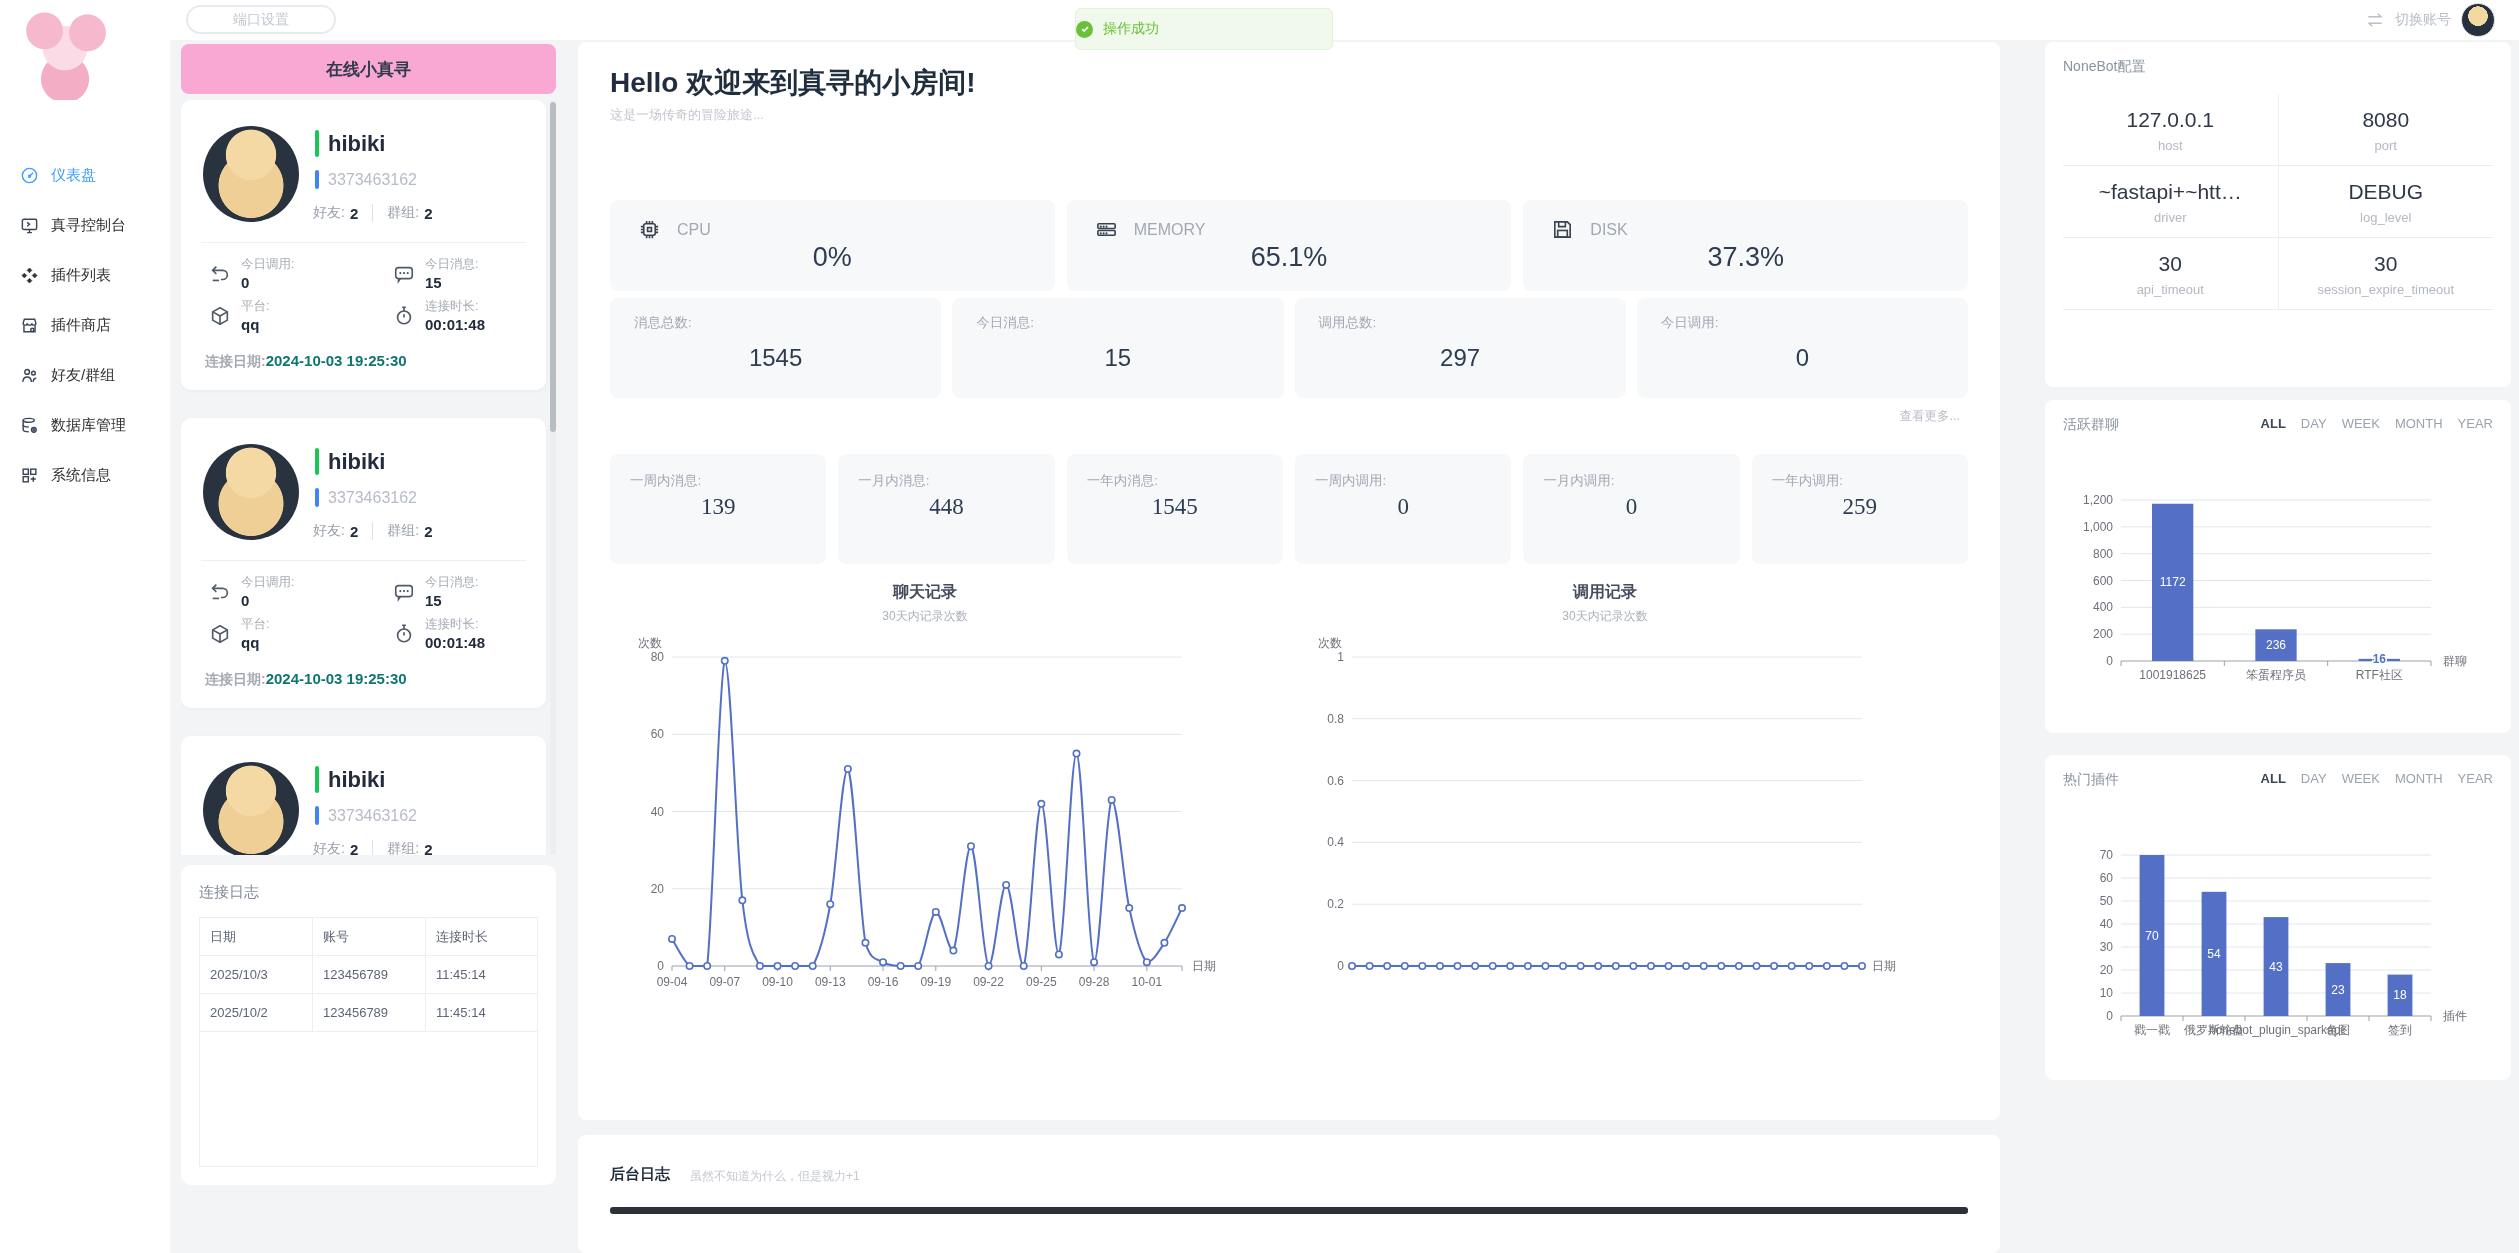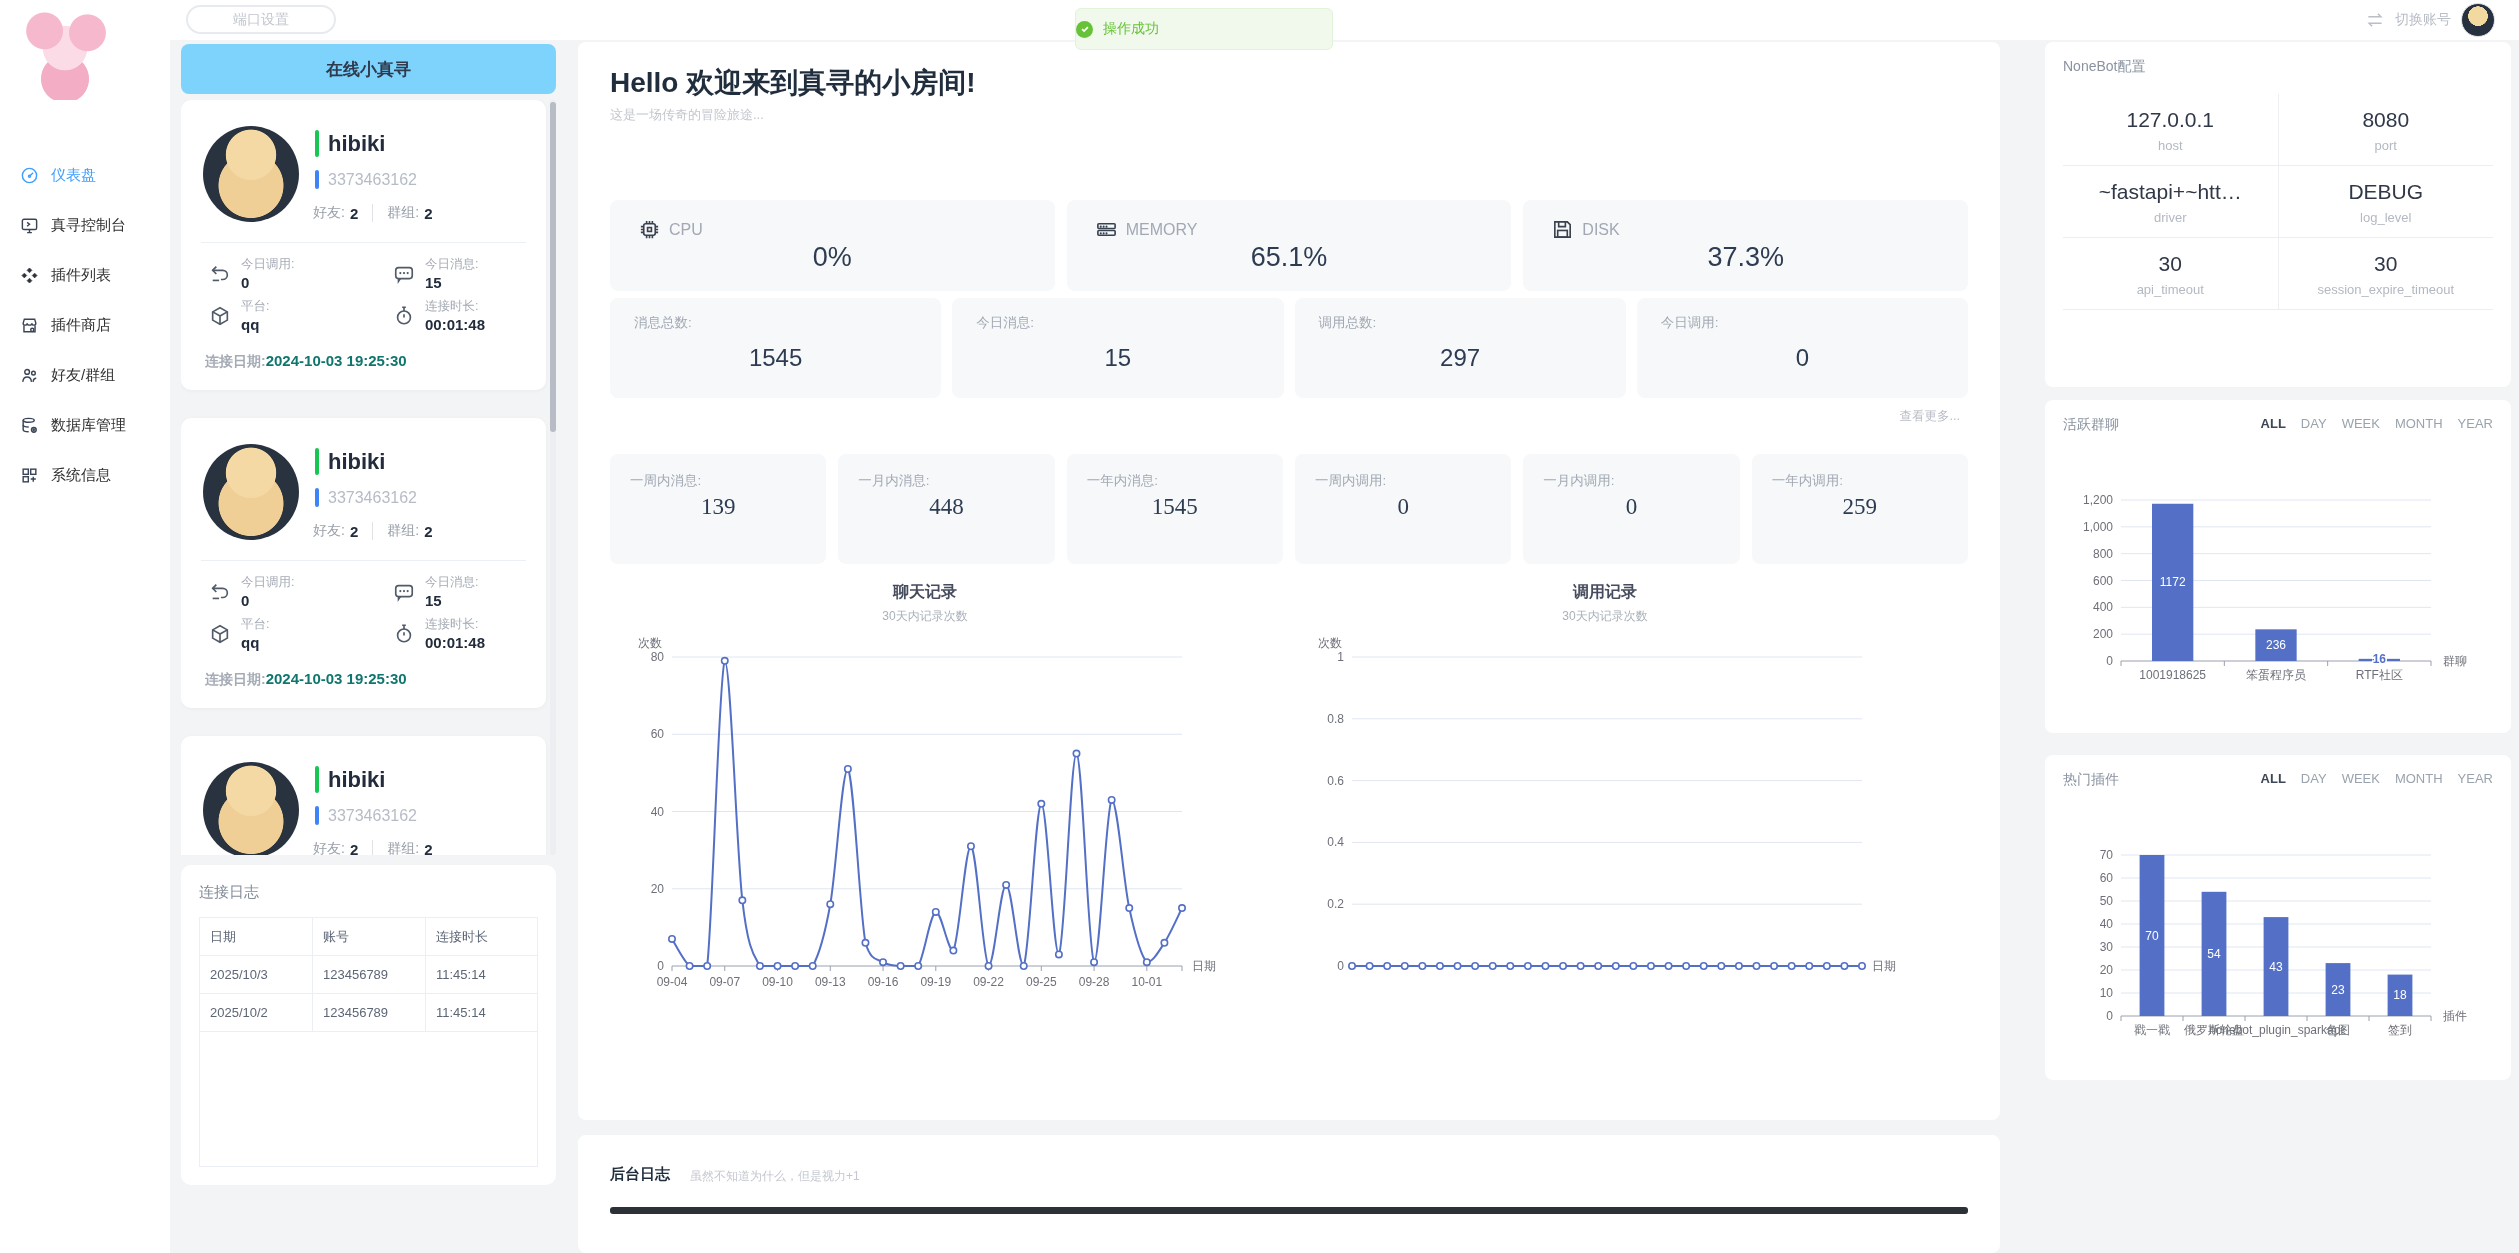--- a/index.html
+++ b/index.html
@@ -32,21 +32,21 @@
       #fff; }
   .menu { position:absolute; left:0; top:150px; width:170px; }
   .mi { display:flex; align-items:center; gap:12px; height:50px; padding-left:20px; font-size:15px; color:#303133; cursor:pointer; }
   .mi svg { width:19px; height:19px; stroke:#3a4456; flex:none; }
   .mi.active { color:#409eff; }
   .mi.active svg { stroke:#409eff; }
 
   
   .port-pill { position:absolute; left:186px; top:5px; width:150px; height:29px; border:2px solid #e7eaee;
     border-radius:15px; color:#c2c7cf; font-size:14px; display:flex; align-items:center; justify-content:center; background:#fff; cursor:pointer; }
-  .online-bar { position:absolute; left:181px; top:44px; width:375px; height:50px; background:#7dd3fc; border-radius:8px;
+  .online-bar { position:absolute; left:181px; top:44px; width:375px; height:50px; background:#f9a8d4; border-radius:8px;
     display:flex; align-items:center; justify-content:center; font-size:17px; font-weight:bold; color:#2f3a4d; }
   .botlist { position:absolute; left:181px; top:100px; width:375px; height:755px; overflow:hidden; }
   .sb-track { position:absolute; right:0; top:0; width:6px; height:755px; background:#edeef1; border-radius:3px; }
   .sb-thumb { position:absolute; right:0; top:2px; width:6px; height:330px; background:#b8bcc4; border-radius:3px; cursor:pointer; }
   .botcard { position:absolute; left:0; width:365px; height:290px; background:#fff; border-radius:10px; box-shadow:0 1px 4px rgba(0,0,0,.04); }
   .bc-avatar { position:absolute; left:22px; top:26px; width:96px; height:96px; border-radius:50%;
     background:radial-gradient(circle at 50% 30%, #f4d9a4 0 30%, transparent 31%),
       radial-gradient(circle at 50% 62%, #f0cf97 0 42%, transparent 43%), #29323f; }
   .bc-name { position:absolute; left:134px; top:30px; display:flex; align-items:center; gap:9px; }
   .bar-g { width:4px; height:27px; background:#17c653; border-radius:2px; }
@@ -70,21 +70,21 @@
   .logtable { position:absolute; left:18px; top:52px; width:339px; height:250px; border:1px solid #ebeef5; border-collapse:collapse; font-size:13px; color:#5d6676; }
   .logtable th, .logtable td { border:1px solid #ebeef5; text-align:left; padding:0 10px; height:38px; font-weight:normal; }
   .logtable .filler td { height:134px; border-top:none; }
 
   
   .main { position:absolute; left:578px; top:42px; width:1422px; height:1078px; background:#fff; border-radius:8px; }
   .hello { position:absolute; left:32px; top:22px; font-size:28px; font-weight:bold; color:#1f2d3d; }
   .hello-sub { position:absolute; left:32px; top:64px; font-size:13px; color:#c3c7ce; }
   .sysrow { position:absolute; left:32px; top:158px; width:1358px; display:flex; gap:12px; }
   .syscard { flex:1; height:91px; background:#f7f8fa; border-radius:8px; position:relative; }
-  .sysh { position:absolute; left:28px; top:18px; display:flex; align-items:center; gap:8px; color:#a2a8b3; font-size:16px; }
+  .sysh { position:absolute; left:28px; top:18px; display:flex; align-items:center; gap:16px; color:#a2a8b3; font-size:16px; }
   .sysh svg { width:23px; height:23px; stroke:#39424f; }
   .sysv { position:absolute; left:0; right:0; top:42px; text-align:center; font-size:27px; color:#2e3c52; }
   .totrow { position:absolute; left:32px; top:256px; width:1358px; display:flex; gap:11px; }
   .totcard { flex:1; height:100px; background:#f7f8fa; border-radius:8px; position:relative; }
   .totl { position:absolute; left:24px; top:16px; font-size:13.5px; color:#a2a8b3; }
   .totv { position:absolute; left:0; right:0; top:46px; text-align:center; font-size:24px; color:#2e3c52; }
   .viewmore { position:absolute; right:40px; top:366px; font-size:12.5px; color:#b9bec7; cursor:pointer; }
   .weekrow { position:absolute; left:32px; top:412px; width:1358px; display:flex; gap:12px; }
   .weekcard { flex:1; height:110px; background:#f7f8fa; border-radius:8px; position:relative; }
   .weekl { position:absolute; left:20px; top:18px; font-size:13.5px; color:#a2a8b3; }

